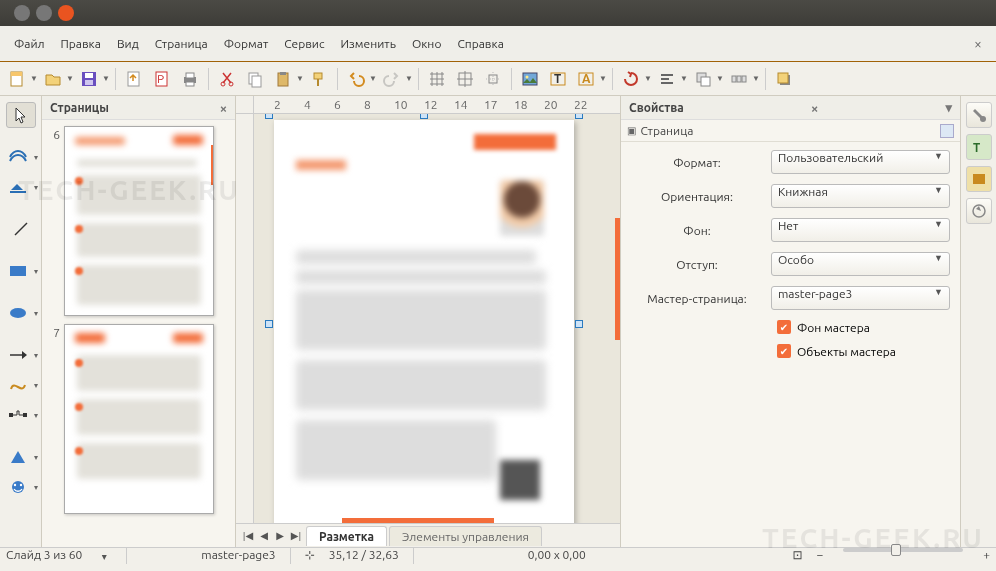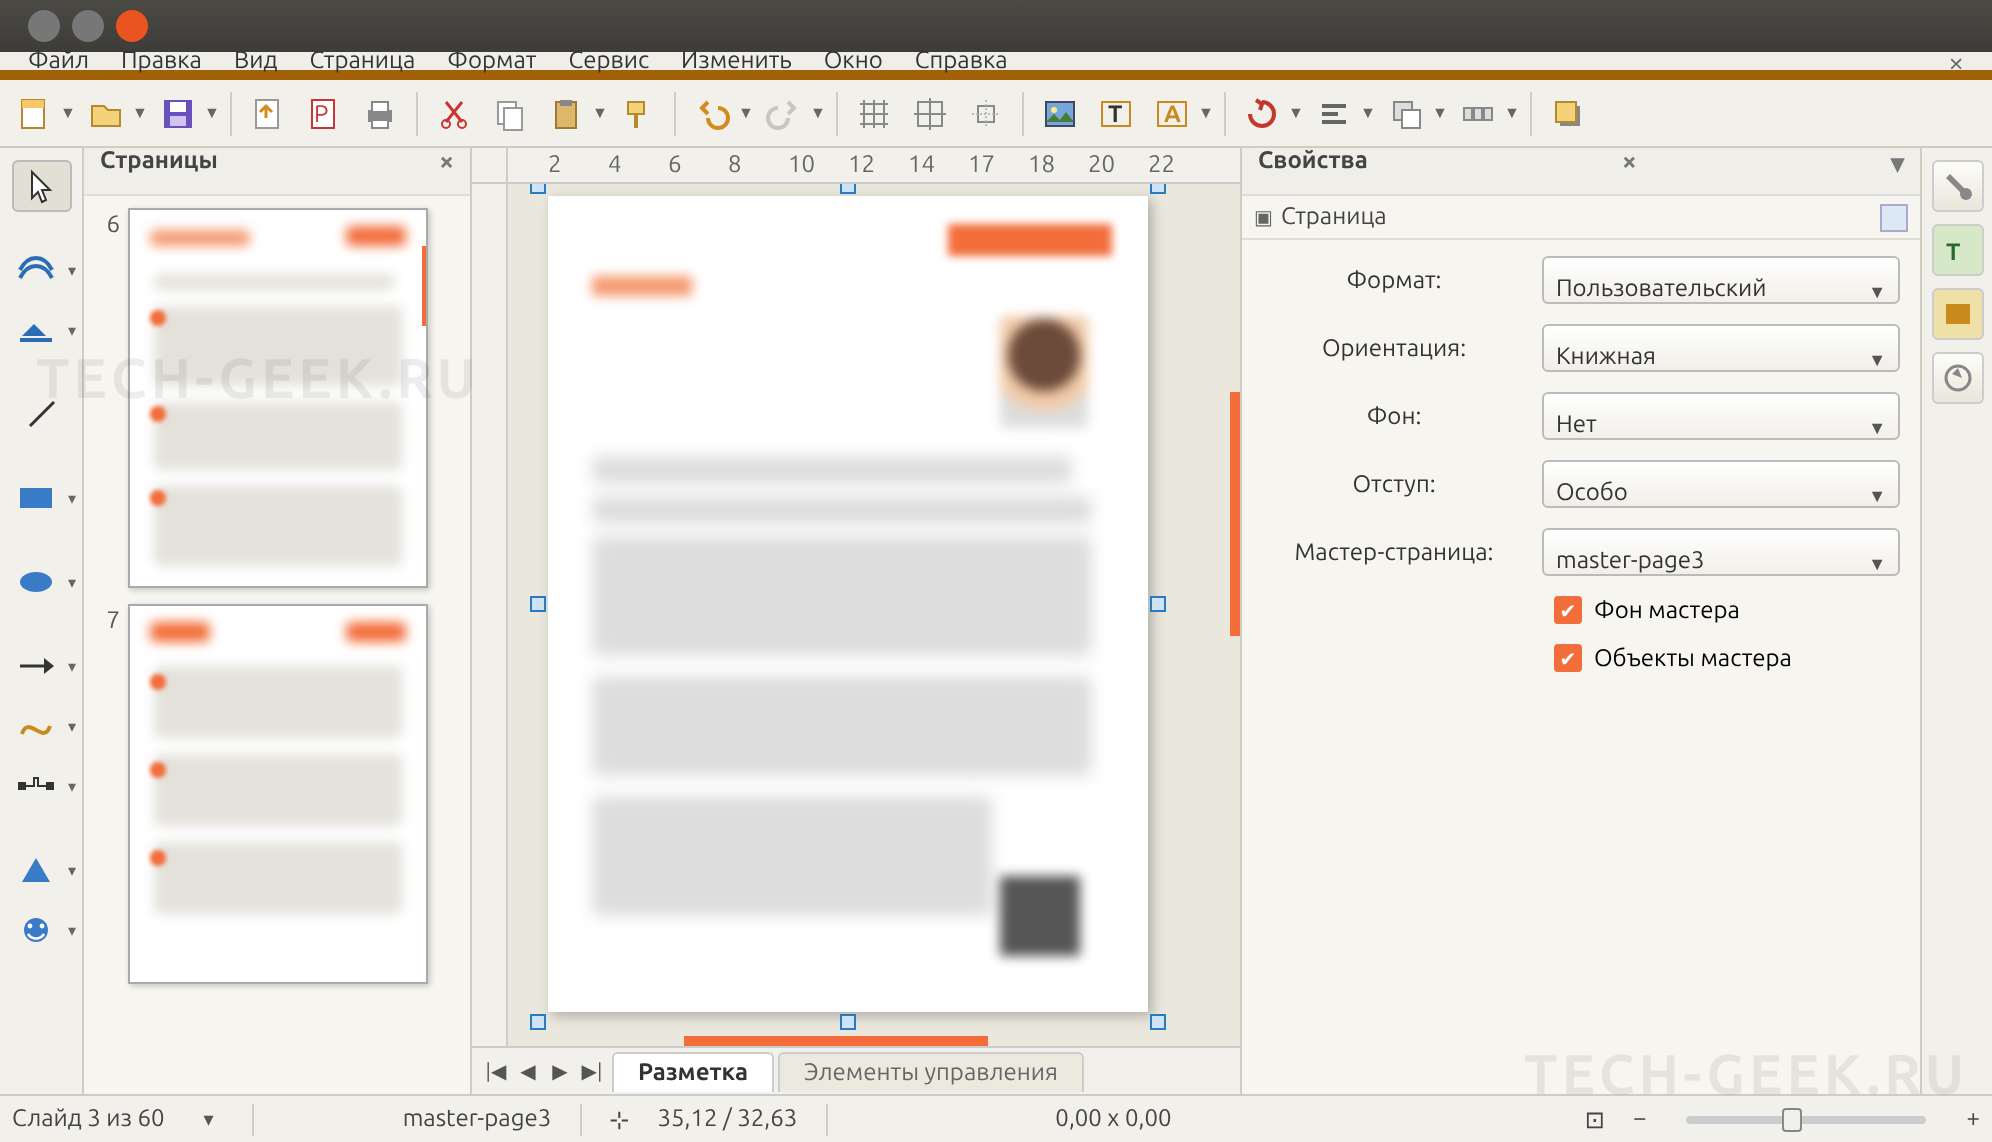--- a/index.html
+++ b/index.html
@@ -3,36 +3,36 @@
 <meta charset="utf-8">
 <style>
 *{box-sizing:border-box;margin:0;padding:0;font-family:"Ubuntu","Liberation Sans",sans-serif;font-size:12px}
 body{width:996px;height:571px;background:#f0ede6;overflow:hidden;display:flex;flex-direction:column}
 .titlebar{height:26px;background:linear-gradient(#4b4a45,#3d3c38);display:flex;align-items:center;color:#ddd;padding:0 8px}
 .titlebar .title{flex:1;text-align:center;font-weight:bold;color:#eee}
 .winbtn{width:16px;height:16px;border-radius:50%;margin-left:6px;display:inline-block}
 .winbtn.min{background:#777}
 .winbtn.max{background:#777}
 .winbtn.close{background:#e95420}
-.menubar{height:14px;background:#efeee9;display:flex;align-items:center;padding:0 6px;border-bottom:5px solid #a16207}
+.menubar{height:36px;background:#efeee9;display:flex;align-items:center;padding:0 6px;border-bottom:1px solid #a16207}
 .menubar .item{padding:4px 8px;color:#333;cursor:default}
 .menubar .closex{margin-left:auto;padding:0 8px;color:#666;font-size:14px}
 .toolbar{height:34px;background:#f2f0ea;display:flex;align-items:center;padding:0 4px;border-bottom:1px solid #d0ccc0;gap:2px}
 .tbtn{width:26px;height:26px;border:1px solid transparent;border-radius:3px;display:flex;align-items:center;justify-content:center;background:transparent}
 .tsep{width:1px;height:22px;background:#ccc;margin:0 3px}
 .tarrow{width:8px;display:flex;align-items:center;justify-content:center;color:#666;font-size:8px}
 .tgrp{display:flex;align-items:center}
 .mainrow{flex:1;display:flex;min-height:0}
 .lefttools{width:42px;background:#f2f0ea;border-right:1px solid #d0ccc0;display:flex;flex-direction:column;align-items:center;padding-top:6px;gap:4px}
 .ltool{width:30px;height:26px;display:flex;align-items:center;justify-content:center;border:1px solid transparent;border-radius:3px}
 .ltool.sel{background:#e2dfd5;border-color:#bbb}
 .ltarrow{display:flex;align-items:center}
 .ltarrow .arr{font-size:8px;color:#666;margin-left:1px}
 .pagespanel{width:194px;background:#f7f5ef;border-right:1px solid #d0ccc0;display:flex;flex-direction:column}
-.panelhdr{height:24px;display:flex;align-items:flex-start;padding:0 8px;font-weight:bold;color:#444;background:#efeee8;border-bottom:1px solid #ddd}
+.panelhdr{height:24px;display:flex;align-items:center;padding:0 8px;font-weight:bold;color:#444;background:#efeee8;border-bottom:1px solid #ddd}
 .panelhdr .x{margin-left:auto;color:#777;font-size:13px}
 .thumbs{flex:1;overflow:hidden;padding:6px 4px}
 .thumbrow{display:flex;align-items:flex-start;margin-bottom:8px}
 .thumbnum{width:14px;text-align:right;color:#555;margin-right:4px;margin-top:2px}
 .thumb{width:150px;height:190px;background:#fff;border:1px solid #aaa;box-shadow:1px 1px 3px rgba(0,0,0,.2);position:relative;overflow:hidden}
 .orangebar{position:absolute;right:-4px;top:18px;width:6px;height:40px;background:#f36d3a}
 .canvaswrap{flex:1;display:flex;flex-direction:column;background:#eceadf;min-width:0}
 .rulerrow{display:flex;height:18px;background:#f2f0ea;border-bottom:1px solid #ccc}
 .rcorner{width:18px;border-right:1px solid #ccc}
 .hruler{flex:1;position:relative;overflow:hidden;color:#666;font-size:9px}
@@ -54,28 +54,28 @@
 .navbtn{width:16px;height:16px;display:flex;align-items:center;justify-content:center;color:#555;font-size:10px}
 .tab{padding:3px 12px;border:1px solid #ccc;border-bottom:none;background:#fff;margin-left:2px;border-radius:3px 3px 0 0;font-weight:bold;color:#333}
 .tab.inactive{background:#eceadf;font-weight:normal;color:#666}
 .propspanel{width:340px;background:#f7f5ef;border-left:1px solid #d0ccc0;display:flex;flex-direction:column}
 .props-sechdr{height:22px;display:flex;align-items:center;padding:0 6px;color:#444;border-bottom:1px solid #e0ddd3}
 .props-sechdr .toggle{font-size:10px;margin-right:4px;color:#666}
 .props-sechdr .more{margin-left:auto;width:14px;height:14px;border:1px solid #aac;background:#dde8f5}
 .propsbody{padding:8px 10px;display:flex;flex-direction:column;gap:10px}
 .proprow{display:flex;align-items:center;gap:8px}
 .proprow label{width:132px;text-align:center;color:#333}
-.dropdown{flex:1;height:24px;border:1px solid #bbb;border-radius:3px;background:linear-gradient(#fff,#f1efe8);display:flex;align-items:flex-end;padding:0 6px;position:relative;color:#333}
+.dropdown{flex:1;height:24px;border:1px solid #bbb;border-radius:3px;background:linear-gradient(#fff,#f1efe8);display:flex;align-items:flex-start;padding:0 6px;position:relative;color:#333}
 .dropdown .dd{position:absolute;right:6px;color:#555;font-size:9px}
 .btn{flex:1;height:26px;border:1px solid #bbb;border-radius:3px;background:linear-gradient(#fdfdfb,#eceadf);display:flex;align-items:center;justify-content:center;color:#333}
 .chkrow{display:flex;align-items:center;gap:6px;margin-left:146px}
 .chk{width:14px;height:14px;background:#f36d3a;border-radius:2px;display:flex;align-items:center;justify-content:center;color:#fff;font-size:10px}
 .righttools{width:36px;background:#f2f0ea;border-left:1px solid #d0ccc0;display:flex;flex-direction:column;align-items:center;padding-top:6px;gap:6px}
 .rtool{width:26px;height:26px;border:1px solid #ccc;border-radius:3px;display:flex;align-items:center;justify-content:center;background:linear-gradient(#fdfcf7,#e9e6db)}
-.statusbar{height:24px;background:#f2f0ea;border-top:1px solid #ccc;display:flex;align-items:center;padding:0 6px;gap:14px;color:#444}
+.statusbar{height:24px;background:#f2f0ea;border-top:1px solid #ccc;display:flex;align-items:flex-start;padding:0 6px;gap:14px;color:#444}
 .statusbar .sep{width:1px;height:16px;background:#ccc}
 .slider{width:120px;height:4px;background:#ccc;border-radius:2px;position:relative;margin:0 6px}
 .slider .knob{position:absolute;left:40%;top:-4px;width:10px;height:12px;background:#f2f0ea;border:1px solid #888;border-radius:2px}
 .watermark{position:absolute;pointer-events:none;color:rgba(0,0,0,.07);font-size:28px;font-weight:bold;letter-spacing:2px}
 svg{display:block}
 .blurtext{position:absolute;background:#e3e1da;filter:blur(3px);border-radius:3px}
 </style>
 </head>
 <body>
 

